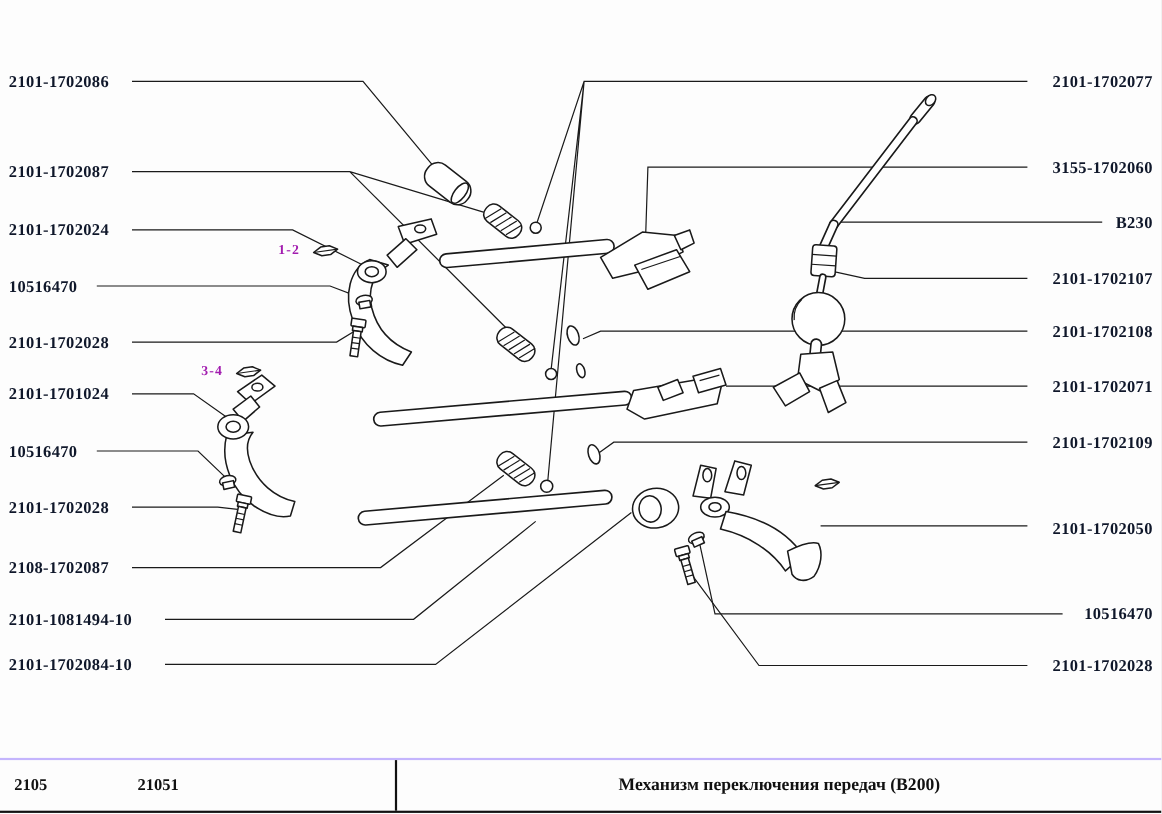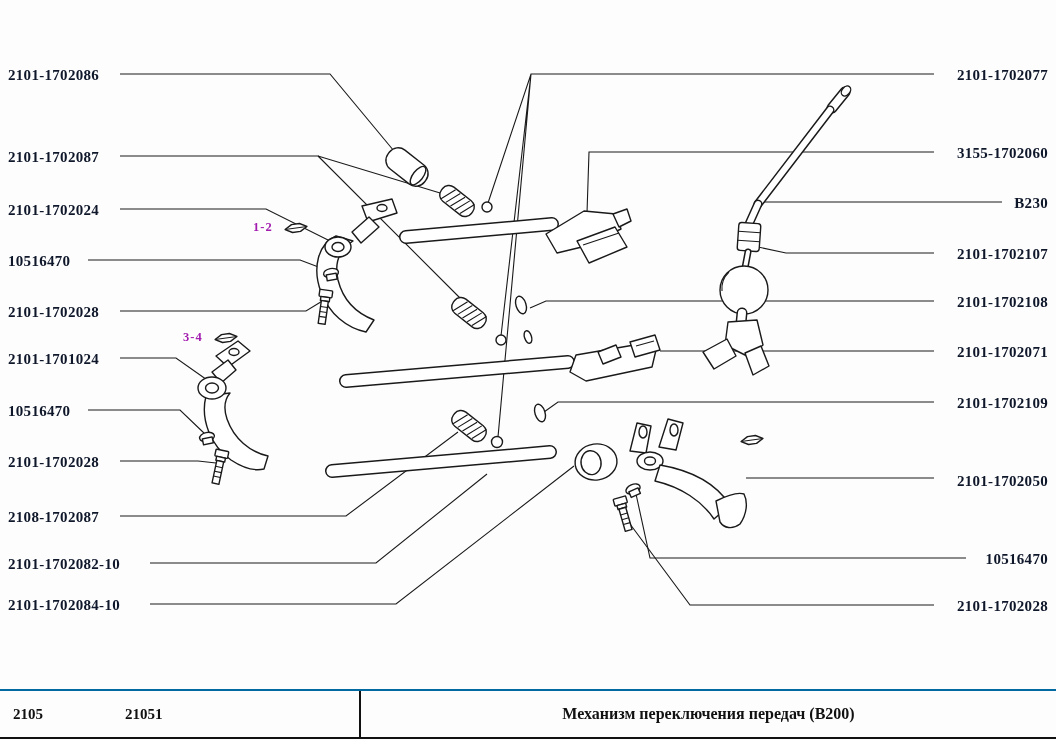--- a/index.html
+++ b/index.html
@@ -17,21 +17,21 @@
     letter-spacing:0.3px; white-space:nowrap;
   }
   .lbl.left  { left:8px; }
   .lbl.right { right:8px; text-align:right; }
   .marker {
     position:absolute; font-weight:700; font-size:12.5px; color:#a21caf;
     letter-spacing:1px;
   }
   .footer {
     position:absolute; left:0; right:0; top:689px; height:46px;
-    border-top:2px solid #0369a1; border-bottom:2px solid #111;
+    border-top:2px solid #c4b5fd; border-bottom:2px solid #111;
     display:flex; align-items:stretch; background:#fdfdfd;
     color:#111; font-weight:700;
   }
   .fcell { display:flex; align-items:center; }
   .f1 { width:346px; border-right:2px solid #111; padding-left:13px; font-size:15px; }
   .f1 .m2 { margin-left:82px; }
   .f2 { flex:1; justify-content:center; font-size:16px; }
   .f3 { width:68px; border-left:2px solid #111; justify-content:center; font-size:16px; }
 </style>
 </head>
@@ -226,21 +226,21 @@
 
   <div class="lbl left" style="top:67px">2101-1702086</div>
   <div class="lbl left" style="top:149px">2101-1702087</div>
   <div class="lbl left" style="top:202px">2101-1702024</div>
   <div class="lbl left" style="top:253px">10516470</div>
   <div class="lbl left" style="top:304px">2101-1702028</div>
   <div class="lbl left" style="top:351px">2101-1701024</div>
   <div class="lbl left" style="top:403px">10516470</div>
   <div class="lbl left" style="top:454px">2101-1702028</div>
   <div class="lbl left" style="top:509px">2108-1702087</div>
-  <div class="lbl left" style="top:556px">2101-1702082-10</div>
+  <div class="lbl left" style="top:556px">2101-1081494-10</div>
   <div class="lbl left" style="top:597px">2101-1702084-10</div>
 
   <div class="lbl right" style="top:67px">2101-1702077</div>
   <div class="lbl right" style="top:145px">3155-1702060</div>
   <div class="lbl right" style="top:195px">B230</div>
   <div class="lbl right" style="top:246px">2101-1702107</div>
   <div class="lbl right" style="top:294px">2101-1702108</div>
   <div class="lbl right" style="top:344px">2101-1702071</div>
   <div class="lbl right" style="top:395px">2101-1702109</div>
   <div class="lbl right" style="top:473px">2101-1702050</div>

